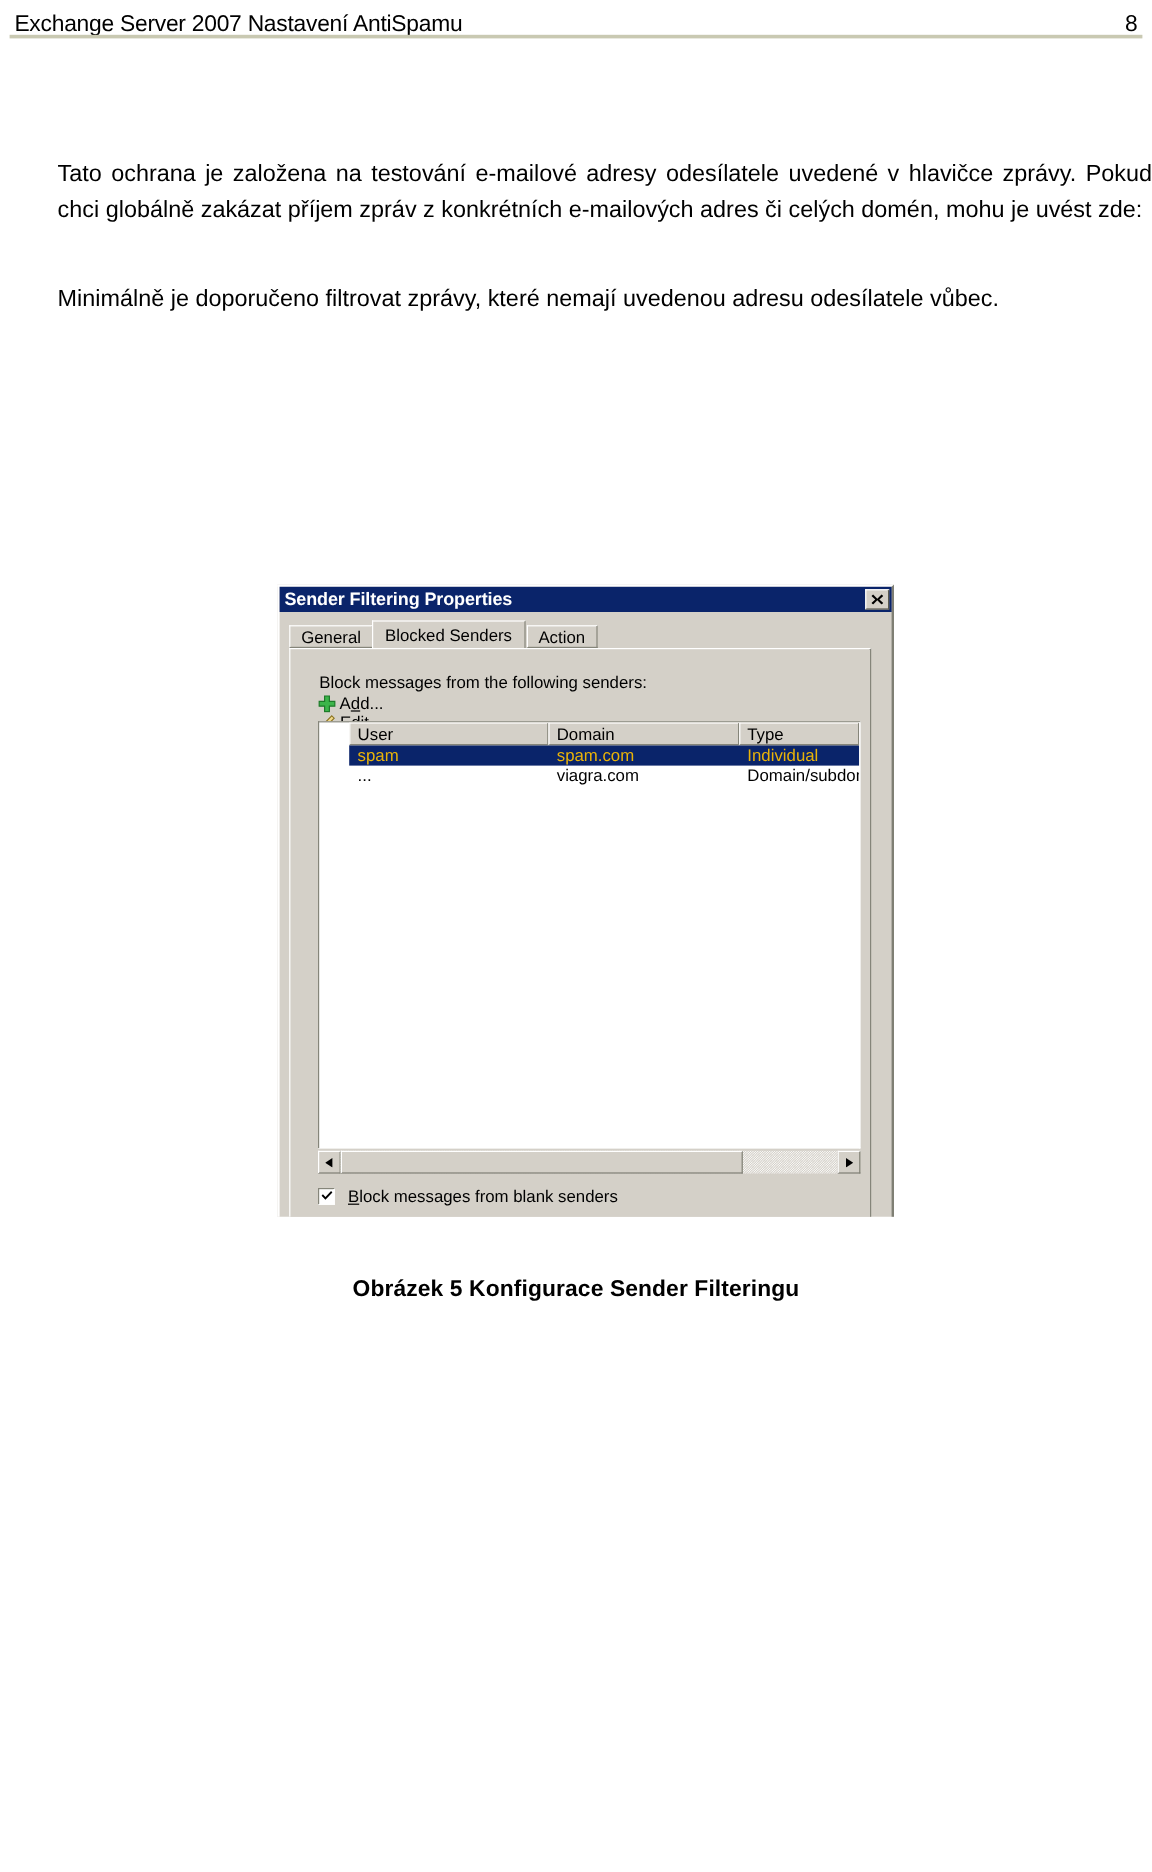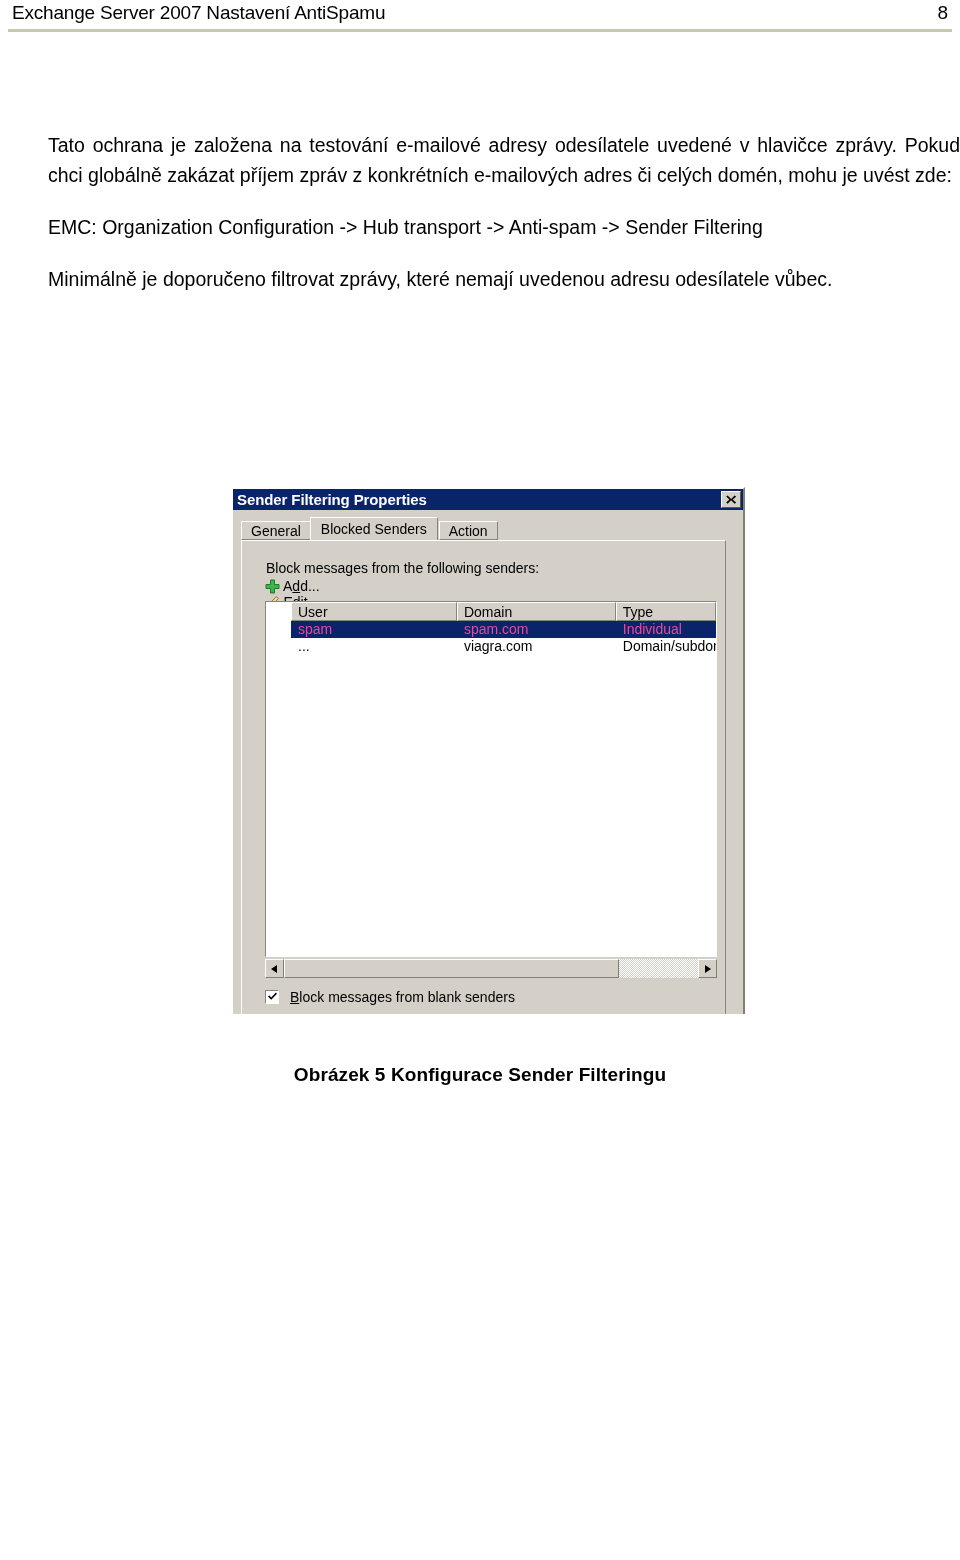--- a/index.html
+++ b/index.html
@@ -19,21 +19,21 @@
   
   .page-header {
     position: absolute;
     left: 0;
     top: 0;
     width: 960px;
     height: 34px;
     box-sizing: border-box;
     padding: 0 12px 0 12px;
     display: flex;
-    align-items: flex-start;
+    align-items: flex-end;
     justify-content: space-between;
   }
   .page-header-title {
     font-size: 19px;
     line-height: 26px;
     letter-spacing: -0.2px;
     white-space: nowrap;
   }
   .page-header-number {
     font-size: 19px;
@@ -251,21 +251,21 @@
   .lv-th.c-type   { width: 112px; }
 
   .lv-row {
     display: flex;
     height: 17px;
     font-size: 14px;
     line-height: 17px;
   }
   .lv-row.selected {
     background: #0a246a;
-    color: #ec4899;
+    color: #eab308;
   }
   .lv-td {
     padding-left: 7px;
     box-sizing: border-box;
     white-space: nowrap;
     overflow: hidden;
   }
   .lv-td.c-user   { width: 186px; }
   .lv-td.c-domain { width: 178px; }
   .lv-td.c-type   { width: 112px; }
@@ -365,21 +365,20 @@
 
 <div class="page-header">
   <div class="page-header-title">Exchange Server 2007 Nastavení AntiSpamu</div>
   <div class="page-header-number">8</div>
 </div>
 <div class="header-rule" style="background: rgb(201, 201, 178);"></div>
 
 <div class="doc">
   <p class="para">Tato ochrana je založena na testování e-mailové adresy odesílatele uvedené v hlavičce zprávy. Pokud chci globálně zakázat příjem zpráv z konkrétních e-mailových adres či celých domén, mohu je uvést zde:</p>
   <div class="para-spacer"></div>
-  <p class="path-line">EMC: Organization Configuration -&gt; Hub transport -&gt; Anti-spam -&gt;  Sender Filtering</p>
   <div class="para-spacer"></div>
   <p class="para">Minimálně je doporučeno filtrovat zprávy, které nemají uvedenou adresu odesílatele vůbec.</p>
 </div>
 
 <div class="dialog-wrap">
   <div class="dialog">
 
     <div class="titlebar">
       <div class="titlebar-text">Sender Filtering Properties</div>
       <div class="titlebar-close">

